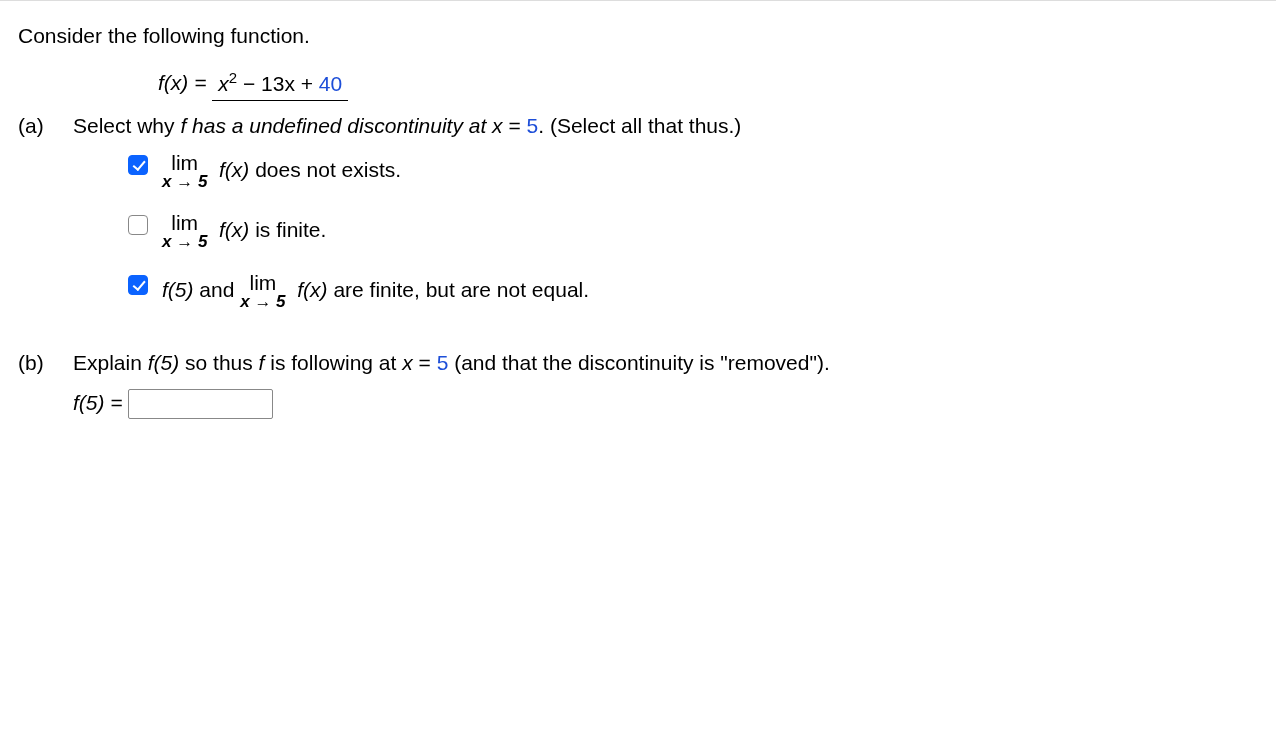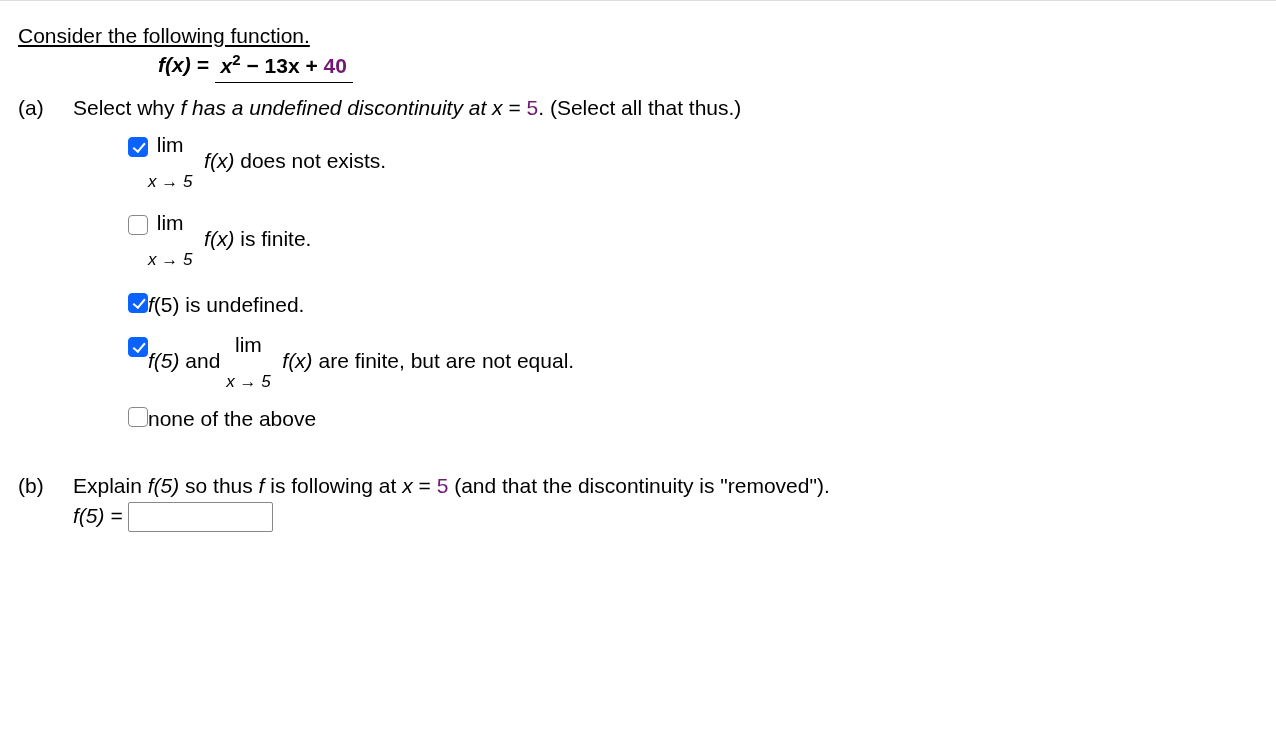--- a/index.html
+++ b/index.html
@@ -6,61 +6,60 @@
     font-family: Verdana, Geneva, sans-serif;
     font-size: 21px;
     color: #000;
     margin: 0;
     padding: 20px 18px;
     line-height: 1.4;
     background: #fff;
     border-top: 1px solid #ddd;
   }
   .intro {
-    text-decoration: underline;
+    margin-bottom: 18px;
   }
   .func-def {
     padding-left: 140px;
-    font-weight: bold;
   }
   .frac {
     display: inline-block;
     text-align: center;
     vertical-align: middle;
   }
   .frac .num {
     display: block;
     padding: 0 6px 2px 6px;
     border-bottom: 1.5px solid #000;
   }
   .frac .den {
     display: block;
     padding: 2px 6px 0 6px;
   }
   .ital { font-style: italic; }
-  .red { color: #701a75; }
+  .red { color: #1d4ed8; }
   .part {
     display: flex;
     margin-top: 10px;
   }
   .part-label {
     width: 55px;
     flex-shrink: 0;
   }
   .part-body {
     flex: 1;
   }
   .options {
     padding-left: 55px;
     margin-top: 12px;
   }
   .option-row {
     display: flex;
     align-items: flex-start;
-    gap: 0;
+    gap: 14px;
     margin-bottom: 22px;
   }
   .option-row:nth-child(3),.option-row:nth-child(4) { margin-bottom: 14px; }
   .option-row:last-child { margin-bottom: 0; }
   .cb {
     width: 20px;
     height: 20px;
     border: 1.5px solid #888;
     border-radius: 4px;
     background: #fff;
@@ -87,36 +86,37 @@
   .lim {
     display: inline-block;
     text-align: center;
     vertical-align: middle;
     line-height: 1;
   }
   .lim .lim-top { display: block; }
   .lim .lim-bot {
     display: block;
     font-size: 17px;
-    margin-top: 18px;
+    margin-top: 0;
+    font-weight: bold;
   }
   .option-text {
     display: inline-block;
   }
   .answer-input {
     height: 28px;
     width: 135px;
     font-size: 18px;
     border: 1px solid #888;
     border-radius: 2px;
     padding: 0 4px;
     vertical-align: middle;
   }
   .partb { margin-top: 38px; }
-  .f5line { padding-left:55px;}
+  .f5line { margin-top: 10px; padding-left:55px;}
   sup { font-size: 15px; vertical-align: super; line-height: 0; }
 </style>
 </head>
 <body>
 
 <div class="intro">Consider the following function.</div>
 
 <div class="func-def">
   <span class="ital">f(x) = </span>
   <span class="frac">
@@ -134,29 +134,21 @@
         <div class="option-row">
           <span class="cb checked"></span>
           <span class="option-text"><span class="lim"><span class="lim-top">lim</span><span class="lim-bot ital">x → 5</span></span>&nbsp;&nbsp;<span class="ital">f(x)</span> does not exists.</span>
         </div>
         <div class="option-row">
           <span class="cb"></span>
           <span class="option-text"><span class="lim"><span class="lim-top">lim</span><span class="lim-bot ital">x → 5</span></span>&nbsp;&nbsp;<span class="ital">f(x)</span> is finite.</span>
         </div>
         <div class="option-row">
           <span class="cb checked"></span>
-          <span class="option-text"><span class="ital">f</span>(5) is undefined.</span>
-        </div>
-        <div class="option-row">
-          <span class="cb checked"></span>
           <span class="option-text"><span class="ital">f(5)</span> and  <span class="lim"><span class="lim-top">lim</span><span class="lim-bot ital">x → 5</span></span>&nbsp;&nbsp;<span class="ital">f(x)</span> are finite, but are not equal.</span>
-        </div>
-        <div class="option-row">
-          <span class="cb"></span>
-          <span class="option-text">none of the above</span>
         </div>
       </div>
   </div>
 </div>
 
 <div class="part partb">
   <div class="part-label">(b)</div>
   <div class="part-body">
     <div>
       <span>Explain </span><span class="ital">f(5)</span><span> so thus </span><span class="ital">f</span><span> is following at </span><span class="ital">x</span><span> = </span><span class="red">5</span><span> (and that the discontinuity is "removed").</span>

